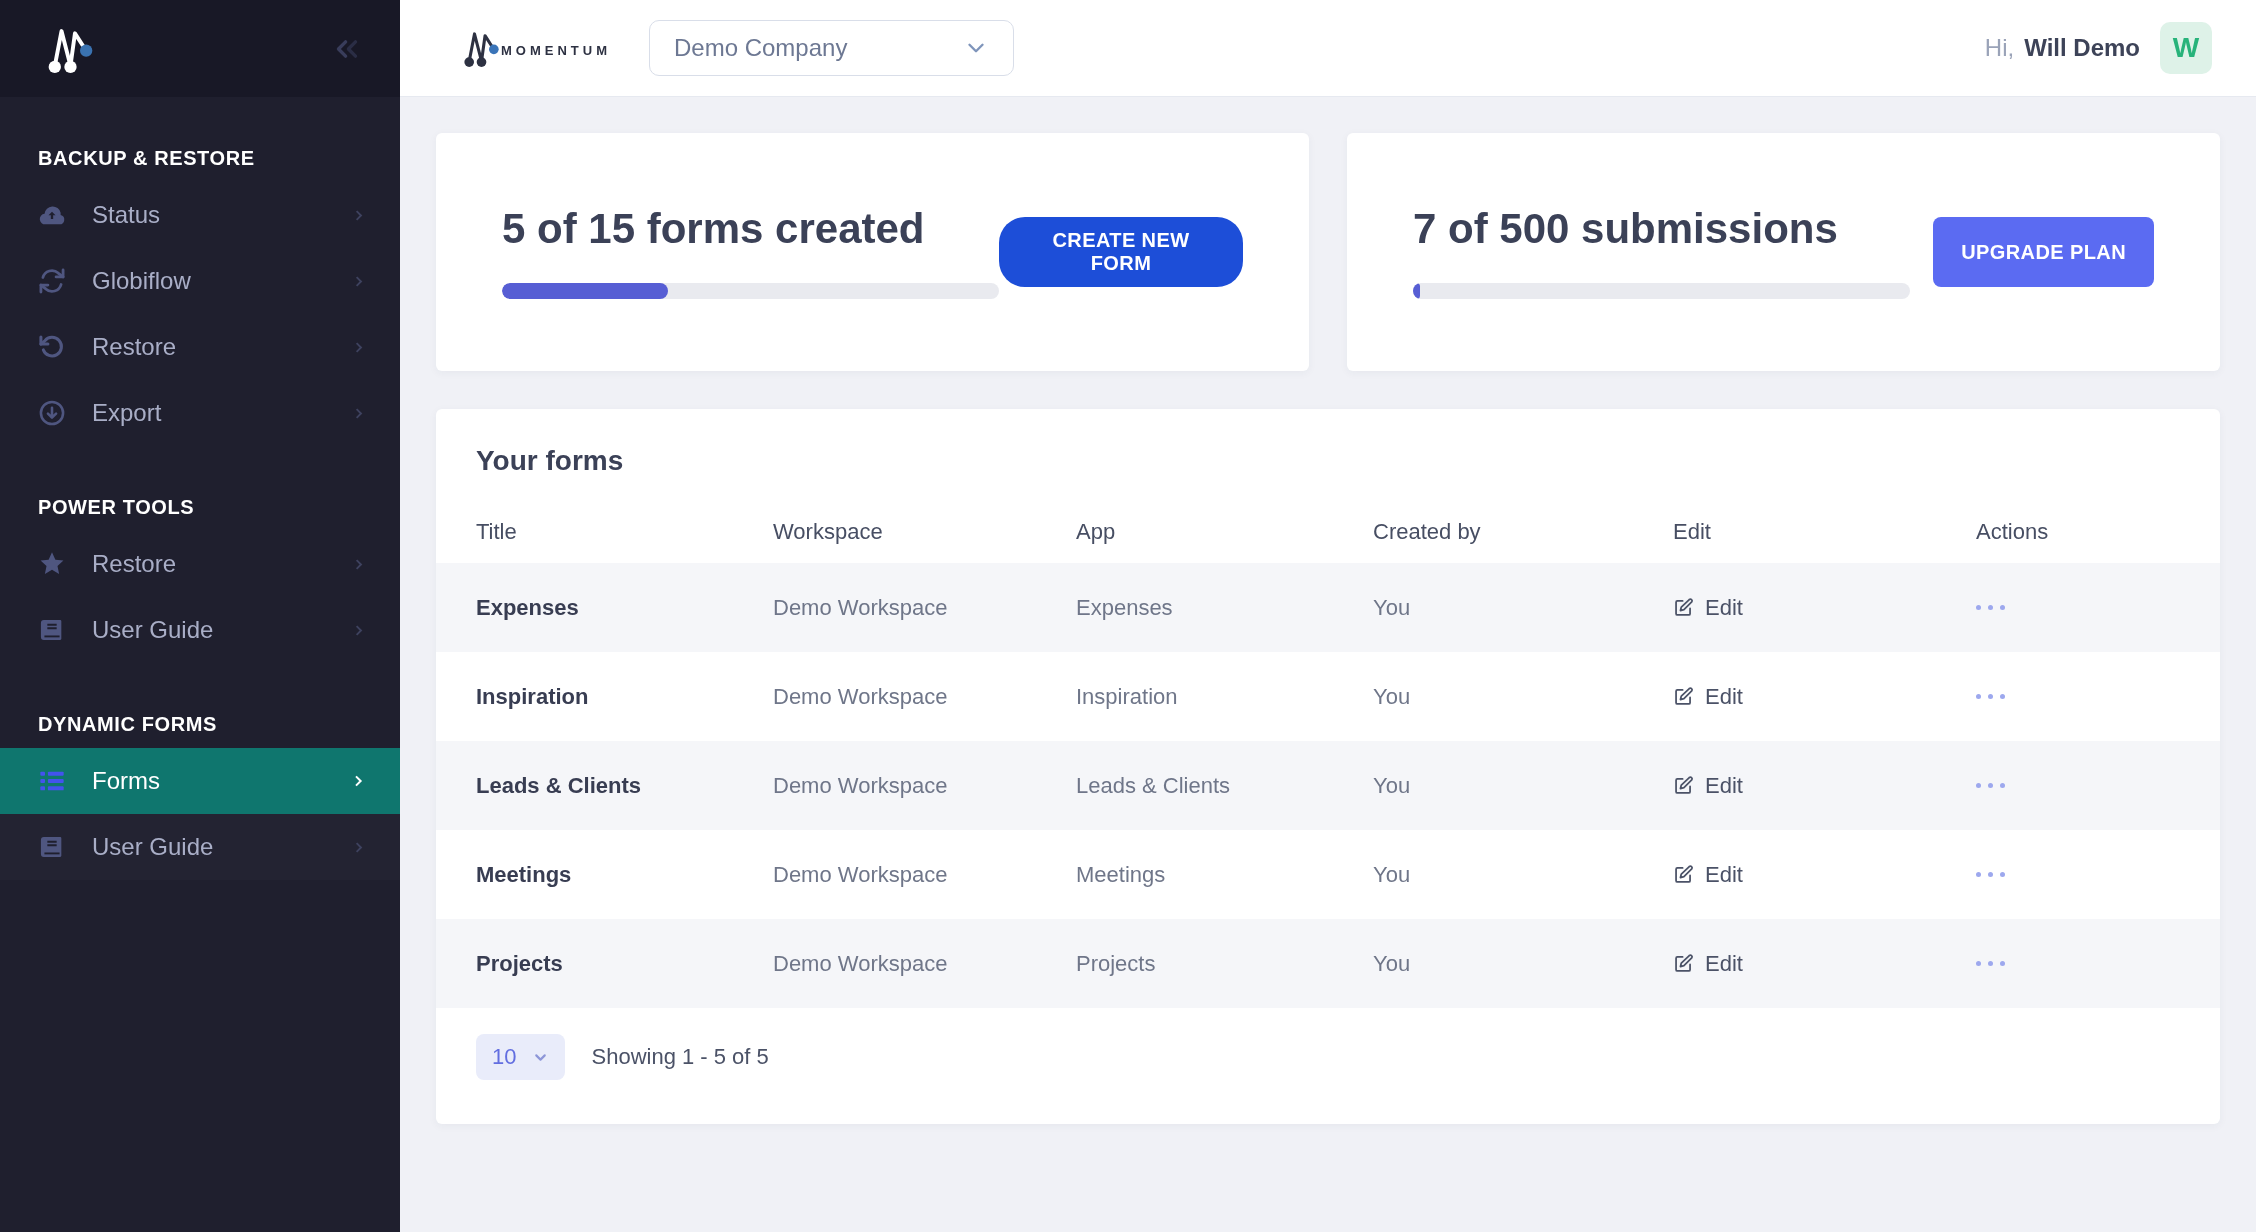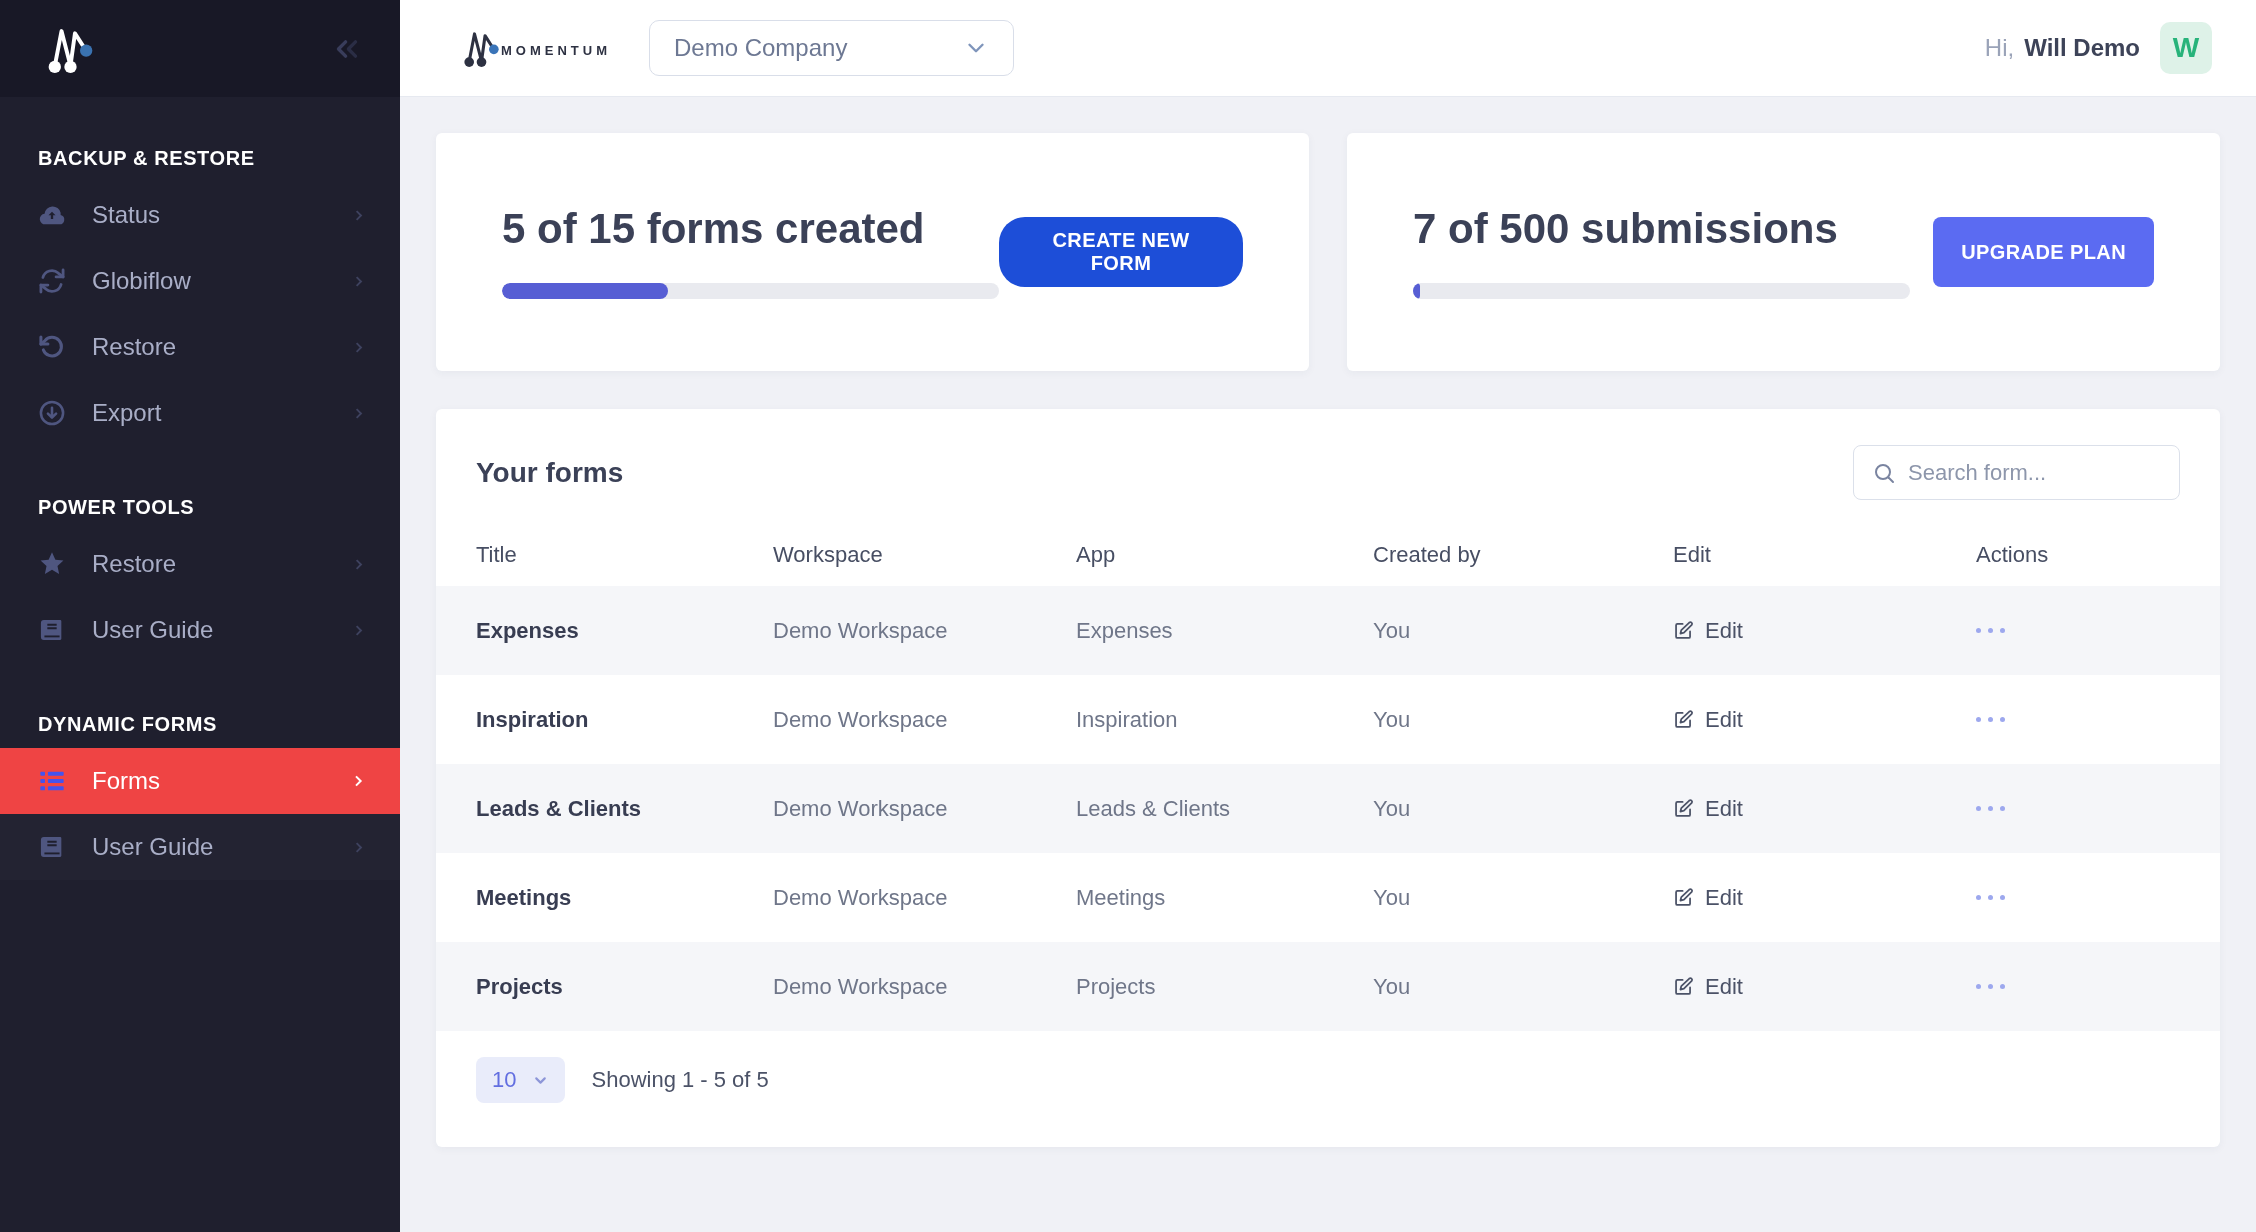--- a/index.html
+++ b/index.html
@@ -12,21 +12,21 @@
   .sidebar-head { height:97px; background:#181826; display:flex; align-items:center;
     justify-content:space-between; padding:0 36px 0 38px; flex-shrink:0; }
   .collapse-btn { background:none; border:none; cursor:pointer; color:#3b3f5e; display:flex; }
   .side-nav { flex:1; overflow:hidden; padding-bottom:30px; }
   .section-label { font-size:20px; font-weight:700; color:#ffffff; letter-spacing:.6px;
     margin:50px 38px 12px 38px; }
   .nav-item { height:66px; display:flex; align-items:center; padding:0 34px 0 38px;
     color:#a9aec7; font-size:24px; cursor:pointer; }
   .nav-item .n-icon { width:28px; height:28px; margin-right:26px; color:#4f5680; flex-shrink:0; display:flex; align-items:center; }
   .nav-item .chev { margin-left:auto; color:#3e425f; display:flex; }
-  .nav-item.active { background:#ef4444; color:#ffffff; }
+  .nav-item.active { background:#0f766e; color:#ffffff; }
   .nav-item.active .n-icon { color:#4353ee; }
   .nav-item.active .chev { color:#ffffff; }
   .nav-item.subtle { background:rgba(255,255,255,0.02); }
 
   
   .main { flex:1; display:flex; flex-direction:column; }
   .topbar { height:97px; background:#ffffff; border-bottom:1px solid #e6e9f0;
     display:flex; align-items:center; padding:0 44px 0 55px; flex-shrink:0; }
   .brand { display:flex; flex-direction:row; align-items:center; margin-right:38px; }
   .brand-name { font-size:13px; font-weight:700; letter-spacing:4px; color:#2d3142; margin-top:4px; }
@@ -300,29 +300,20 @@
               <div class="progress-fill" style="width: 1.5%;"></div>
             </div>
           </div>
           <button class="btn indigo">UPGRADE PLAN</button>
         </section>
       </div>
 
       <section class="table-card">
         <div class="table-head">
           <div class="table-title">Your forms</div>
-          <div class="search-box">
-            <span class="s-icon">
-              <svg width="24" height="24" viewBox="0 0 24 24" fill="none" stroke="currentColor" stroke-width="2" stroke-linecap="round">
-                  <circle cx="11" cy="11" r="7"></circle>
-                  <path d="M16.5 16.5L21 21"></path>
-                </svg>
-            </span>
-            <input type="text" placeholder="Search form..." style="">
-          </div>
         </div>
 
         <div class="grid-row thead">
           <div>Title</div>
           <div>Workspace</div>
           <div>App</div>
           <div>Created by</div>
           <div>Edit</div>
           <div>Actions</div>
         </div>

